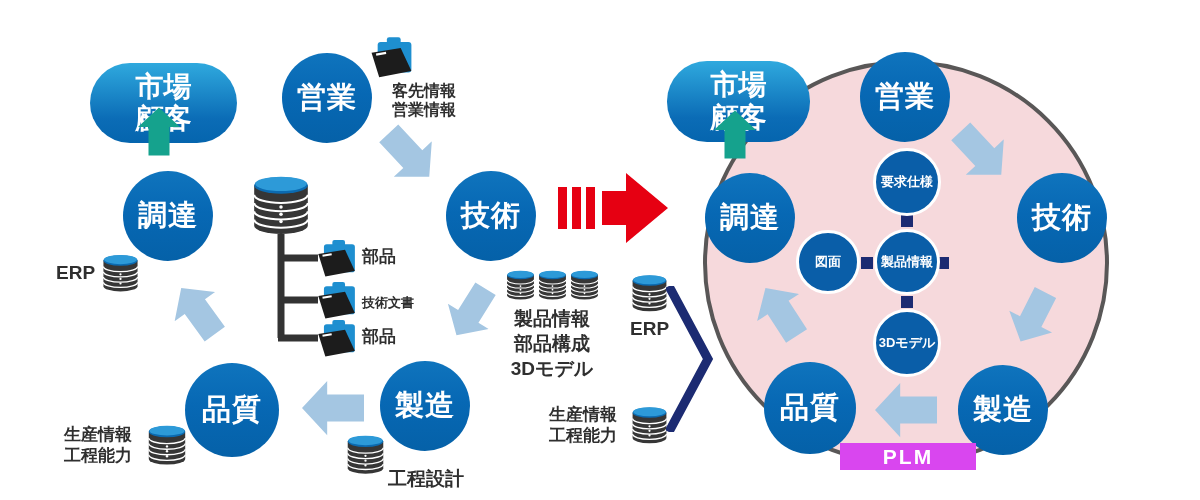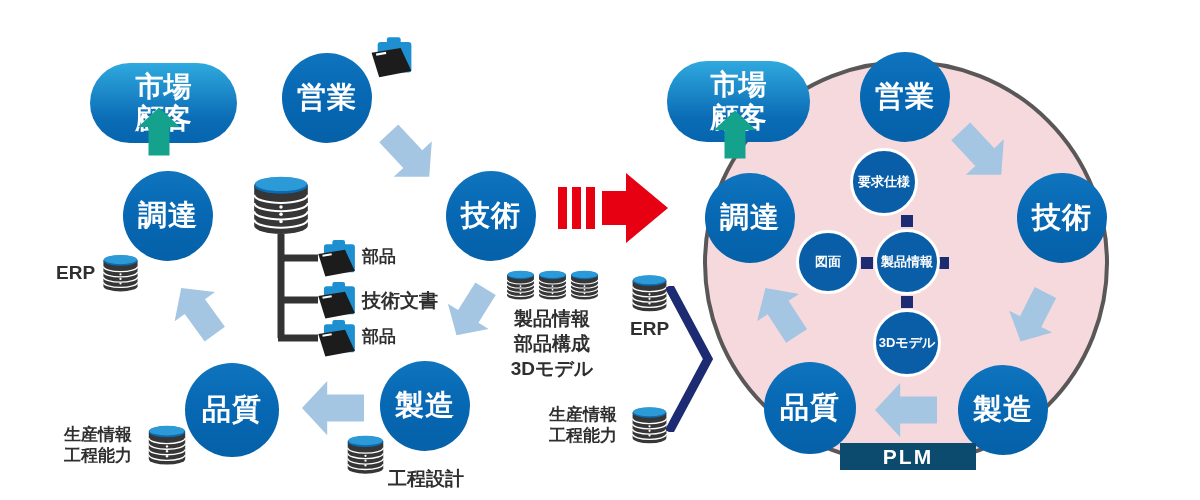--- a/index.html
+++ b/index.html
@@ -12,21 +12,21 @@
         font-size:29px;letter-spacing:1px;}
   .stadium{border-radius:40px;background:linear-gradient(180deg,#2fa9de 0%,#0b6cb6 70%,#0565ae 100%);
         color:#fff;font-weight:bold;display:flex;align-items:center;justify-content:center;
         text-align:center;font-size:28px;line-height:1.15;margin-top:40px;}
   .inner-c{border-radius:50%;background:#0a5ea8;border:3px solid #fff;box-sizing:border-box;
         color:#fff;font-weight:bold;display:flex;align-items:center;justify-content:center;
         text-align:center;font-size:13px;line-height:1.2;}
   .lbl{color:#2f2f2f;font-weight:bold;line-height:1.22;}
   .sq{background:#1c2b72;width:12px;height:12px;}
   .big-circle{border-radius:50%;background:#f6d9dc;border:4px solid #595757;box-sizing:border-box;}
-  .plm{background:#0c4a6e;color:#fff;font-weight:bold;font-size:21px;
+  .plm{background:#d946ef;color:#fff;font-weight:bold;font-size:21px;
        display:flex;align-items:center;justify-content:center;letter-spacing:2px;}
   svg{display:block;}
 </style>
 </head>
 <body>
 
 <svg width="0" height="0" style="position:absolute" aria-hidden="true">
   <symbol id="sym-db" viewBox="0 0 60 64">
     <path d="M4,13 v39 a26,8 0 0 0 52,0 V13 Z" fill="#363636"></path>
     <path d="M4,22 a26,8 0 0 0 52,0" fill="none" stroke="#fff" stroke-width="2"></path>
@@ -57,20 +57,22 @@
 
   <svg class="abs" style="left:138px;top:103px;width:42px;height:57px;fill:#15a28d">
       <use href="#sym-arrow"></use>
     </svg>
 
   <div class="abs dept" style="left:282px;top:53px;width:90px;height:90px">営業</div>
 
   <svg class="abs" style="left:370px;top:36px;width:46px;height:44px">
       <use href="#sym-folder"></use>
     </svg>
+  <div class="abs lbl pre" style="left:392px;top:81px;font-size:16px;line-height:19px">客先情報
+営業情報</div>
 
   <svg class="abs" style="left:383px;top:124px;width:52px;height:62px;transform:rotate(137deg);fill:#a4c6e2">
       <use href="#sym-arrow"></use>
     </svg>
 
   <div class="abs dept" style="left:446px;top:171px;width:90px;height:90px">技術</div>
 
   <svg class="abs" viewBox="0 0 110 74" style="left:558px;top:171px;width:110px;height:74px">
     <g fill="#e60012">
       <rect x="0" y="16" width="9" height="42"></rect>
@@ -105,21 +107,21 @@
   <svg class="abs" style="left:316px;top:240px;width:44px;height:38px">
       <use href="#sym-folder"></use>
     </svg>
   <svg class="abs" style="left:316px;top:282px;width:44px;height:38px">
       <use href="#sym-folder"></use>
     </svg>
   <svg class="abs" style="left:316px;top:320px;width:44px;height:38px">
       <use href="#sym-folder"></use>
     </svg>
   <div class="abs lbl" style="left:362px;top:247px;font-size:17px">部品</div>
-  <div class="abs lbl" style="left:362px;top:289px;font-size:19px">技術文書</div>
+  <div class="abs lbl" style="left:362px;top:295px;font-size:13px">技術文書</div>
   <div class="abs lbl" style="left:362px;top:327px;font-size:17px">部品</div>
 
   <svg class="abs" style="left:505px;top:262px;width:31px;height:46px">
       <use href="#sym-db"></use>
     </svg>
   <svg class="abs" style="left:537px;top:262px;width:31px;height:46px">
       <use href="#sym-db"></use>
     </svg>
   <svg class="abs" style="left:569px;top:262px;width:31px;height:46px">
       <use href="#sym-db"></use>
@@ -179,21 +181,21 @@
     </svg>
   <svg class="abs" style="left:756px;top:279px;width:50px;height:66px;transform:rotate(-33deg);fill:#a4c6e2">
       <use href="#sym-arrow"></use>
     </svg>
 
   <div class="abs sq" style="left:901px;top:215px"></div>
   <div class="abs sq" style="left:901px;top:296px"></div>
   <div class="abs sq" style="left:861px;top:257px"></div>
   <div class="abs sq" style="left:937px;top:257px"></div>
 
-  <div class="abs inner-c" style="left:850px;top:148px;width:68px;height:68px">要求仕様</div>
+  <div class="abs inner-c" style="left:873px;top:148px;width:68px;height:68px">要求仕様</div>
   <div class="abs inner-c" style="left:796px;top:230px;width:64px;height:64px">図面</div>
   <div class="abs inner-c" style="left:874px;top:229px;width:66px;height:66px">製品情報</div>
   <div class="abs inner-c" style="left:873px;top:309px;width:68px;height:68px">3Dモデル</div>
 
   <div class="abs dept" style="left:860px;top:52px;width:90px;height:90px">営業</div>
   <div class="abs dept" style="left:1017px;top:173px;width:90px;height:90px">技術</div>
   <div class="abs dept" style="left:958px;top:365px;width:90px;height:90px">製造</div>
   <div class="abs dept" style="left:764px;top:362px;width:92px;height:92px">品質</div>
   <div class="abs dept" style="left:705px;top:173px;width:90px;height:90px">調達</div>
 

